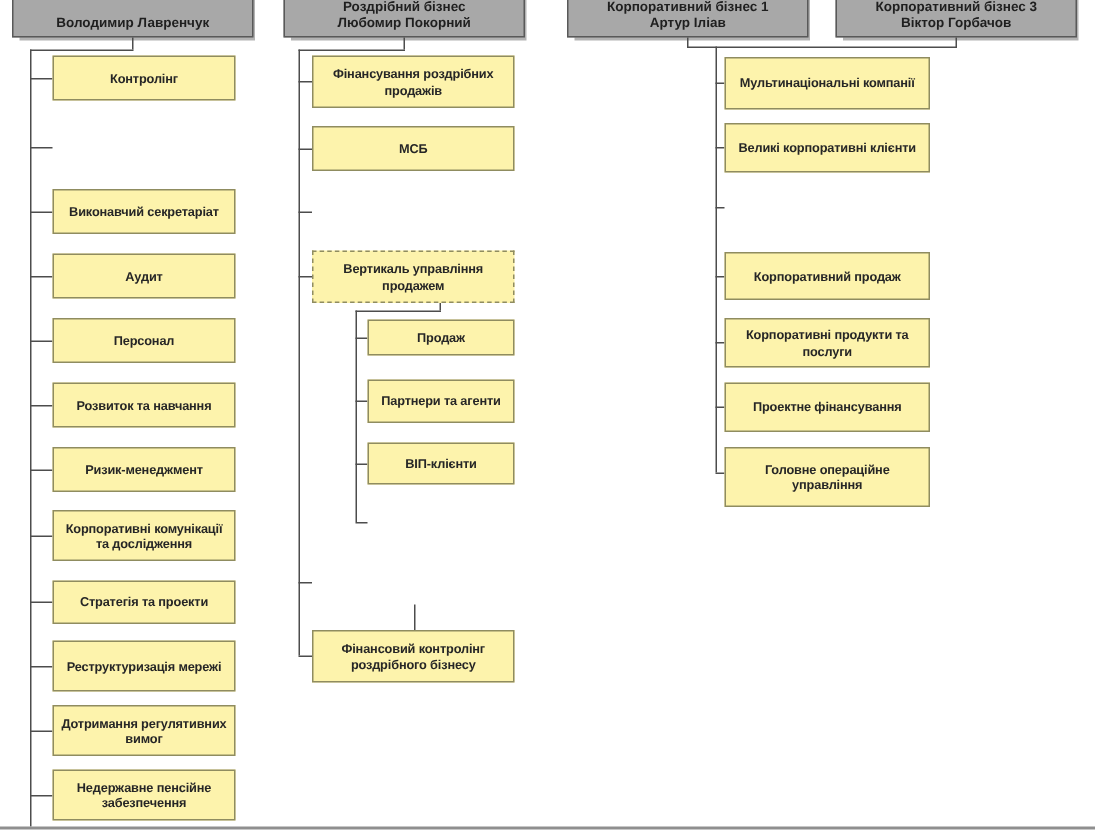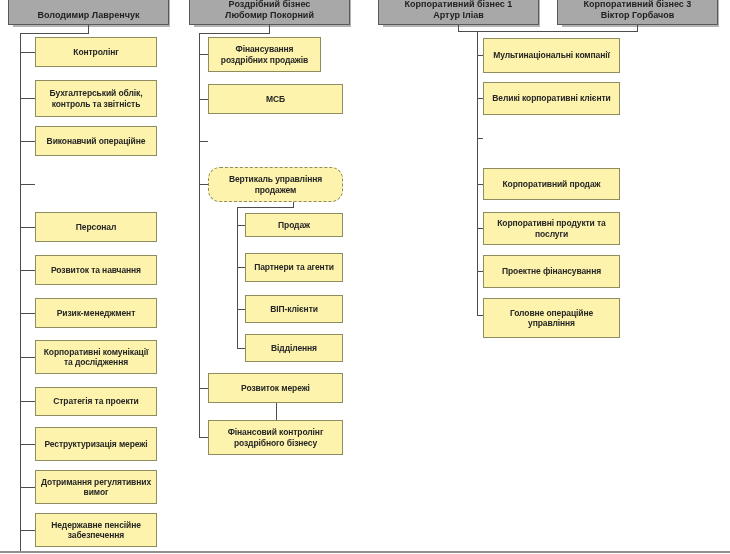--- a/index.html
+++ b/index.html
@@ -15,21 +15,21 @@
     padding-bottom:3px;font-size:9px;font-weight:bold;line-height:11px;
     color:#1f1f1f;text-align:center;
   }
   .node{
     position:absolute;box-sizing:border-box;
     background:#fdf3ac;border:1px solid #8f8c60;
     display:flex;align-items:center;justify-content:center;
     text-align:center;font-size:8.5px;font-weight:bold;line-height:10.5px;
     color:#262626;padding:1px 3px;letter-spacing:-0.1px;
   }
-  .node.dashed{border-style:dashed;border-radius:12px;}
+  .node.dashed{border-style:dashed;}
   .line{position:absolute;background:#4d4d4d;}
   .slide-edge{position:absolute;background:#8f8f8f;}
 </style>
 </head>
 <body>
 
 <div class="canvas">
 
   <div class="header" style="left:8px;width:161px">
     <div>Володимир Лавренчук</div>
@@ -59,25 +59,25 @@
   <div class="line" style="left:20px;top:313px;width:15px;height:1px"></div>
   <div class="line" style="left:20px;top:357px;width:15px;height:1px"></div>
   <div class="line" style="left:20px;top:401px;width:15px;height:1px"></div>
   <div class="line" style="left:20px;top:444px;width:15px;height:1px"></div>
   <div class="line" style="left:20px;top:487px;width:15px;height:1px"></div>
   <div class="line" style="left:20px;top:530px;width:15px;height:1px"></div>
 
   <div class="node" style="left:35px;top:37px;width:122px;height:30px">
       <span>Контролінг</span>
     </div>
-  <div class="node" style="left:35px;top:80px;width:122px;height:37px">
-      <span>Бухгалтерський облік, контроль та звітність</span>
+  <div class="node" style="left:35px;top:126px;width:122px;height:30px">
+      <span>Виконавчий секретаріат</span>
     </div>
-  <div class="node" style="left:35px;top:126px;width:122px;height:30px">
-      <span>Виконавчий операційне</span>
+  <div class="node" style="left:35px;top:169px;width:122px;height:30px">
+      <span>Аудит</span>
     </div>
   <div class="node" style="left:35px;top:212px;width:122px;height:30px">
       <span>Персонал</span>
     </div>
   <div class="node" style="left:35px;top:255px;width:122px;height:30px">
       <span>Розвиток та навчання</span>
     </div>
   <div class="node" style="left:35px;top:298px;width:122px;height:30px">
       <span>Ризик-менеджмент</span>
     </div>
@@ -110,43 +110,37 @@
   <div class="line" style="left:293px;top:202px;width:1px;height:5px"></div>
   <div class="line" style="left:237px;top:207px;width:57px;height:1px"></div>
   <div class="line" style="left:237px;top:207px;width:1px;height:141px"></div>
   <div class="line" style="left:237px;top:225px;width:8px;height:1px"></div>
   <div class="line" style="left:237px;top:267px;width:8px;height:1px"></div>
   <div class="line" style="left:237px;top:309px;width:8px;height:1px"></div>
   <div class="line" style="left:237px;top:348px;width:8px;height:1px"></div>
 
   <div class="line" style="left:276px;top:403px;width:1px;height:17px"></div>
 
-  <div class="node" style="left:208px;top:37px;width:113px;height:35px">
+  <div class="node" style="left:208px;top:37px;width:135px;height:35px">
       <span>Фінансування роздрібних продажів</span>
     </div>
   <div class="node" style="left:208px;top:84px;width:135px;height:30px">
       <span>МСБ</span>
     </div>
   <div class="node dashed" style="left:208px;top:167px;width:135px;height:35px">
       <span>Вертикаль управління продажем</span>
     </div>
   <div class="node" style="left:245px;top:213px;width:98px;height:24px">
       <span>Продаж</span>
     </div>
   <div class="node" style="left:245px;top:253px;width:98px;height:29px">
       <span>Партнери та агенти</span>
     </div>
   <div class="node" style="left:245px;top:295px;width:98px;height:28px">
       <span>ВІП-клієнти</span>
-    </div>
-  <div class="node" style="left:245px;top:334px;width:98px;height:28px">
-      <span>Відділення</span>
-    </div>
-  <div class="node" style="left:208px;top:373px;width:135px;height:30px">
-      <span>Розвиток мережі</span>
     </div>
   <div class="node" style="left:208px;top:420px;width:135px;height:35px">
       <span>Фінансовий контролінг роздрібного бізнесу</span>
     </div>
 
   <div class="line" style="left:458px;top:25px;width:1px;height:7px"></div>
   <div class="line" style="left:637px;top:25px;width:1px;height:7px"></div>
   <div class="line" style="left:458px;top:31px;width:180px;height:1px"></div>
   <div class="line" style="left:477px;top:31px;width:1px;height:284px"></div>
   <div class="line" style="left:477px;top:55px;width:6px;height:1px"></div>

